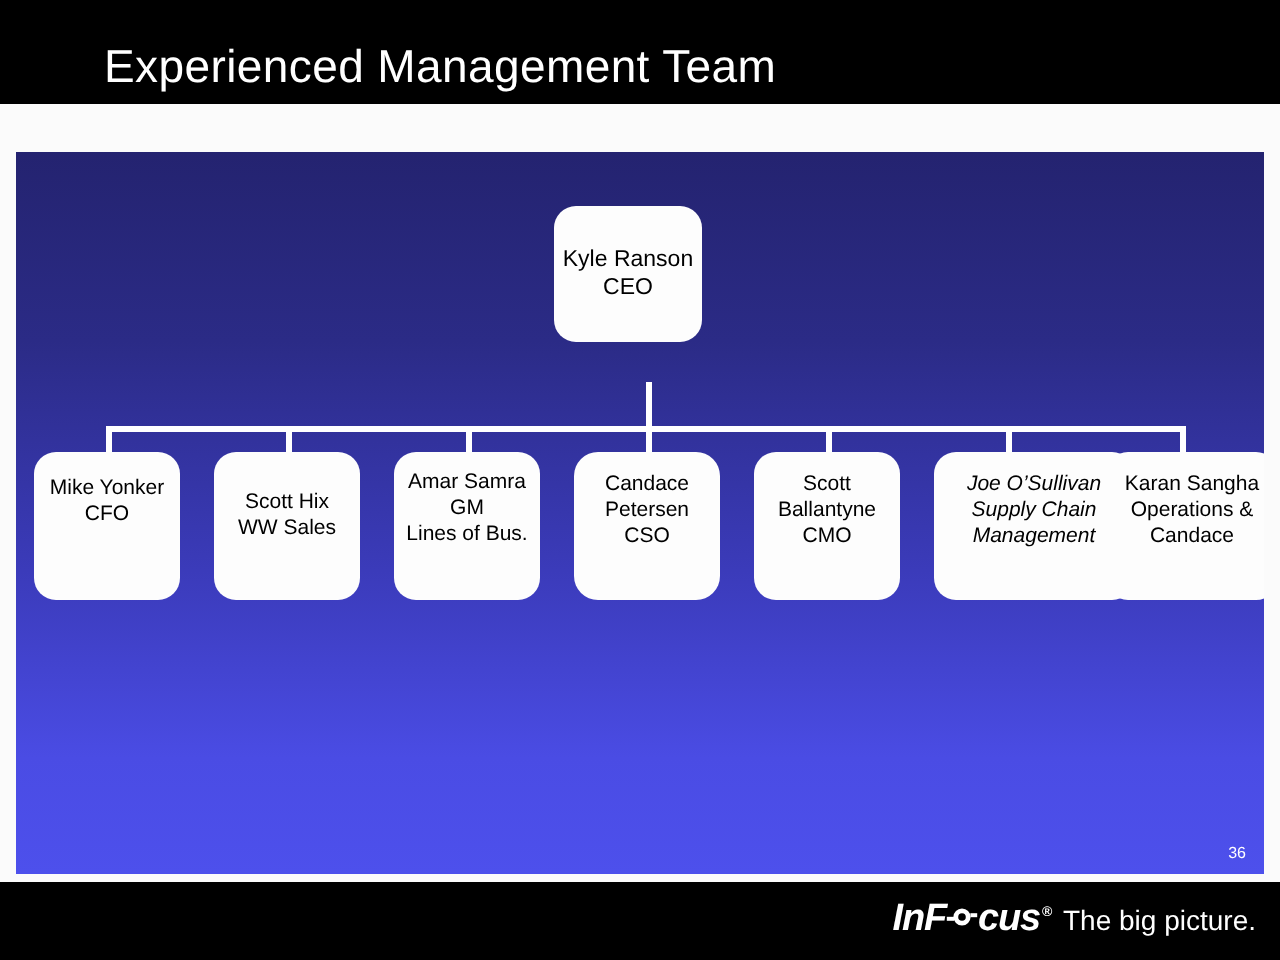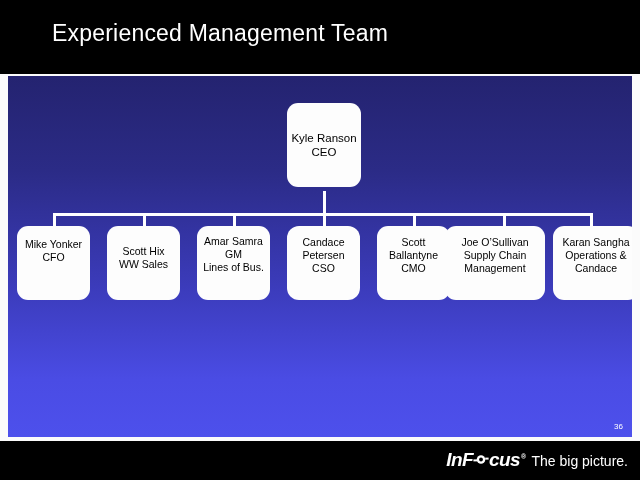--- a/index.html
+++ b/index.html
@@ -19,21 +19,21 @@
     height: 480px;
     background: #fbfbfb;
   }
 
   
   #title-bar {
     position: absolute;
     left: 0;
     top: 0;
     width: 640px;
-    height: 74px;
+    height: 52px;
     background: #000000;
   }
   #title-text {
     position: absolute;
     left: 52px;
     top: 20px;
     color: #ffffff;
     font-size: 23px;
     font-weight: normal;
     letter-spacing: 0.2px;
@@ -68,24 +68,24 @@
     justify-content: center;
   }
   .node-lines {
     text-align: center;
     color: #000000;
     font-size: 11.5px;
     line-height: 14px;
     padding: 0 3px;
   }
   #node-ceo {
-    left: 279px;
+    left: 269px;
     top: 27px;
     width: 74px;
-    height: 84px;
+    height: 68px;
   }
   #node-ceo .node-lines {
     font-size: 11.5px;
     line-height: 14px;
   }
   .leaf {
     top: 150px;
     width: 73px;
     height: 74px;
   }
@@ -212,21 +212,21 @@
     </div>
 
     <div class="node leaf" style="left:369px;">
       <div class="node-lines" style="position:relative; top:-8px;">
         <div>Scott</div>
         <div>Ballantyne</div>
         <div>CMO</div>
       </div>
     </div>
 
-    <div class="node leaf" style="left:437px; width:100px;">
+    <div class="node leaf" style="left:459px; width:100px;font-style:italic;">
       <div class="node-lines" style="position:relative; top:-8px;">
         <div>Joe O’Sullivan</div>
         <div>Supply Chain</div>
         <div>Management</div>
       </div>
     </div>
 
     <div class="node leaf" style="left:545px; width:86px;">
       <div class="node-lines" style="position:relative; top:-8px;">
         <div>Karan Sangha</div>

